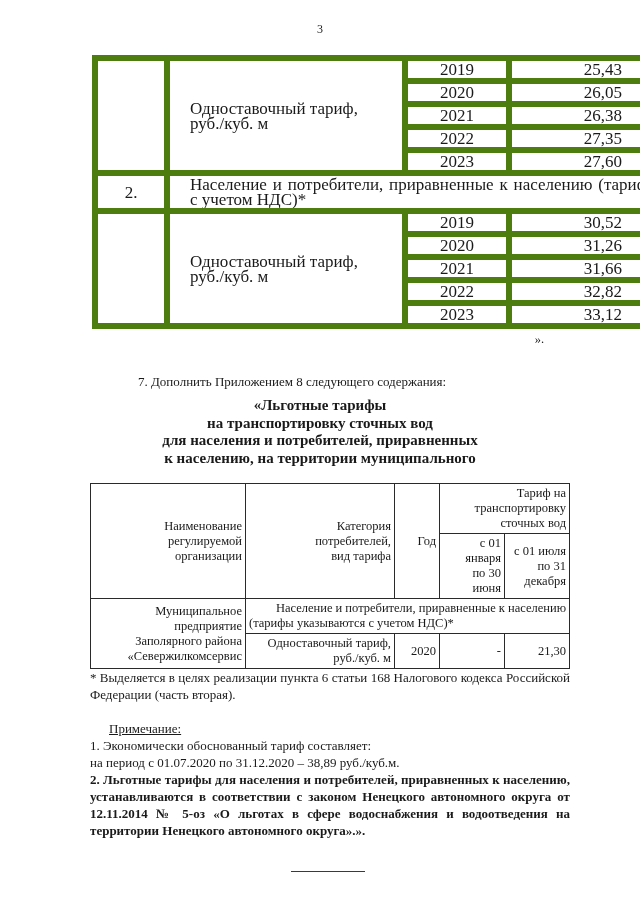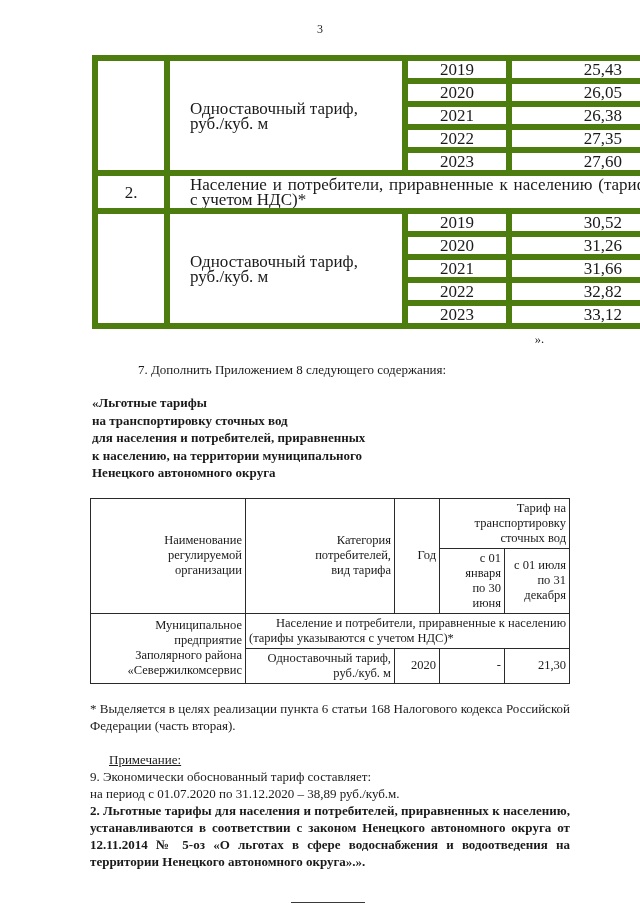--- a/index.html
+++ b/index.html
@@ -72,28 +72,29 @@
     font-size: 12.5px;
     line-height: 15px;
     margin: 3px 0 0 0;
     padding-right: 4px;
   }
 
   
   .para-7 {
     font-size: 13px;
     line-height: 17px;
-    margin-top: 14px;
+    margin-top: 26px;
     text-indent: 46px;
   }
   .title-block {
+    text-align: center;
     font-weight: bold;
-    font-size: 13px;
+    font-size: 15px;
     line-height: 17.5px;
-    margin-top: 16px;
+    margin-top: 7px;
   }
   .title-block div { white-space: nowrap; }
 
   
   .tbl2-wrap { margin-top: 16px; }
   table.doc2 {
     border-collapse: collapse;
     width: 480px;
     margin-left: -2px;
     table-layout: fixed;
@@ -121,21 +122,20 @@
     line-height: 16px;
     white-space: nowrap;
     overflow: hidden;
     text-overflow: clip;
     padding-left: 2px;
     padding-right: 2px;
   }
 
   
   .footnote {
-    margin-top: 16px;
     font-size: 13px;
     line-height: 17px;
     text-align: justify;
     text-align-last: left;
     width: 480px;
     margin-left: -2px;
   }
   .note-block {
     margin-top: 17px;
     font-size: 13px;
@@ -244,21 +244,20 @@
       <div class="closing-quote">».</div>
     </div>
 
     <div class="para-7">7. Дополнить Приложением 8 следующего содержания:</div>
 
     <div class="title-block">
       <div>«Льготные тарифы</div>
       <div>на транспортировку сточных вод</div>
       <div>для населения и потребителей, приравненных</div>
       <div>к населению, на территории муниципального</div>
-      <div>Ненецкого автономного округа</div>
     </div>
 
     <div class="tbl2-wrap">
       <table class="doc2">
         <tbody>
           <tr>
             <td class="h-org" rowspan="2">
               <div>Наименование</div>
               <div>регулируемой</div>
               <div>организации</div>
@@ -304,21 +303,21 @@
             <td class="h-per">21,30</td>
           </tr>
         </tbody>
       </table>
     </div>
 
     <div class="footnote">* Выделяется в целях реализации пункта 6 статьи 168 Налогового кодекса Российской Федерации (часть вторая).</div>
 
     <div class="note-block">
       <div class="note-title">Примечание:</div>
-      <div>9. Экономически обоснованный тариф составляет:</div>
+      <div>1. Экономически обоснованный тариф составляет:</div>
       <div>на период с 01.07.2020 по 31.12.2020 – 38,89 руб./куб.м.</div>
       <div class="note-just">2. Льготные тарифы для населения и потребителей, приравненных к населению, устанавливаются в соответствии с законом Ненецкого автономного округа от 12.11.2014 № 5-оз «О льготах в сфере водоснабжения и водоотведения на территории Ненецкого автономного округа».».</div>
     </div>
 
     <div class="divider"></div>
 
   </div>
 </div>
 
 </body></html>

